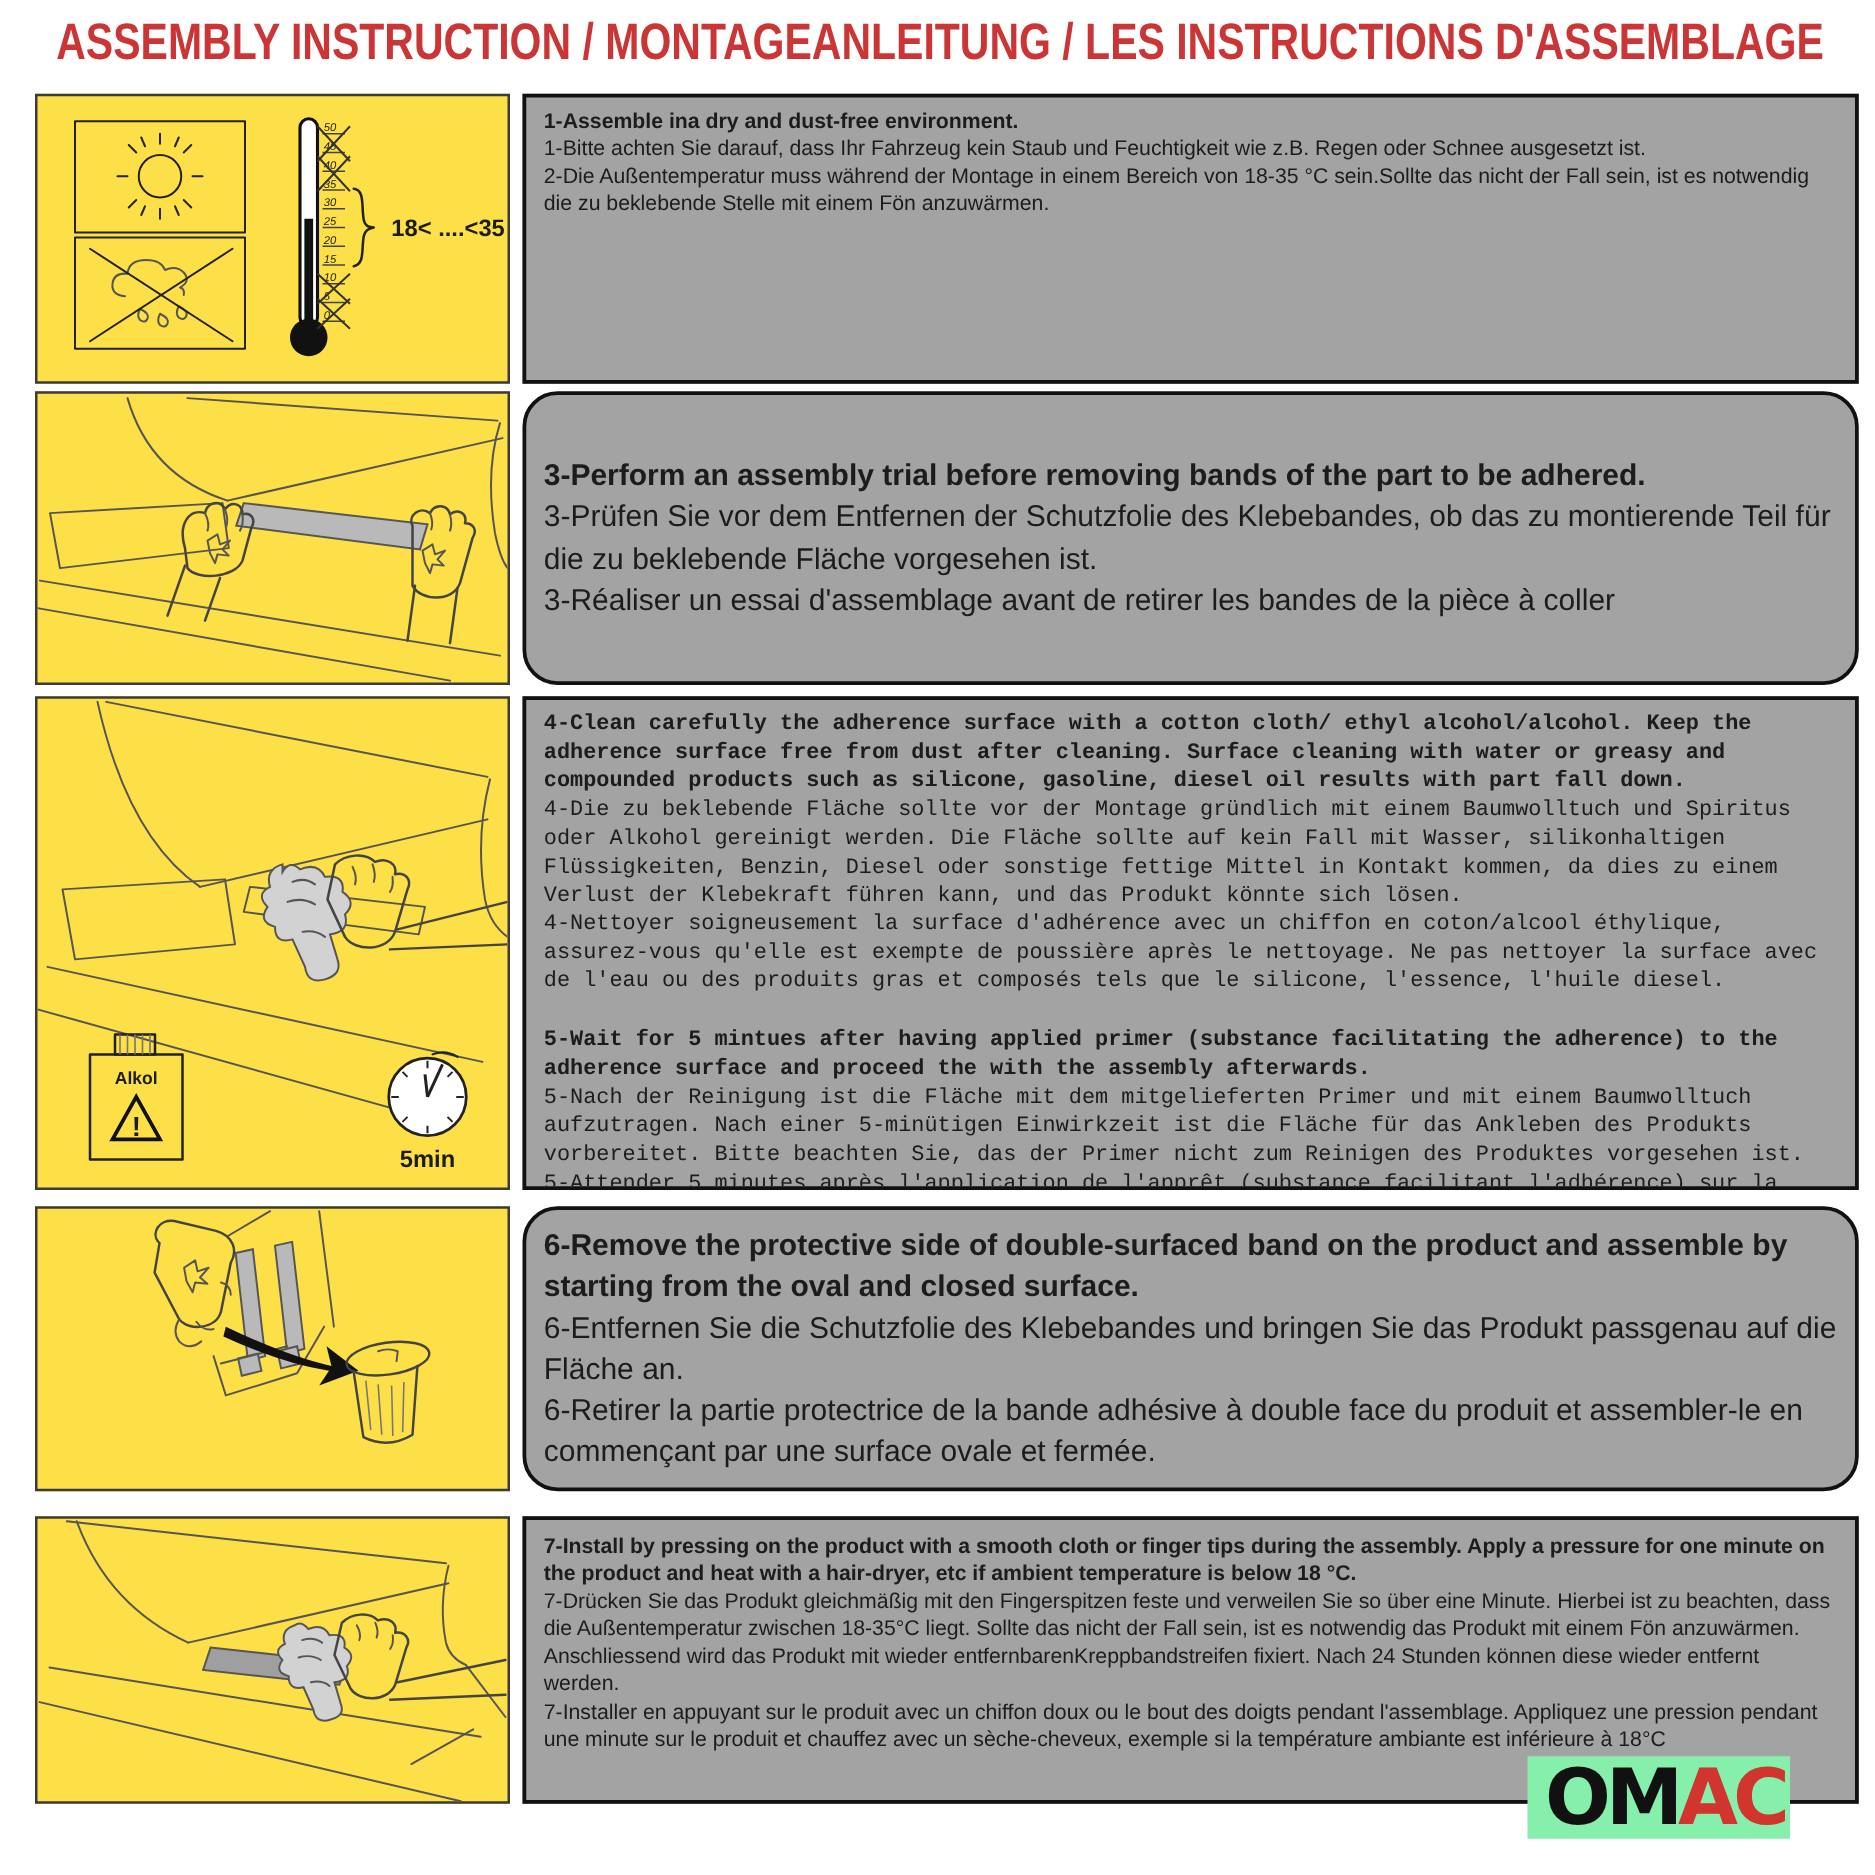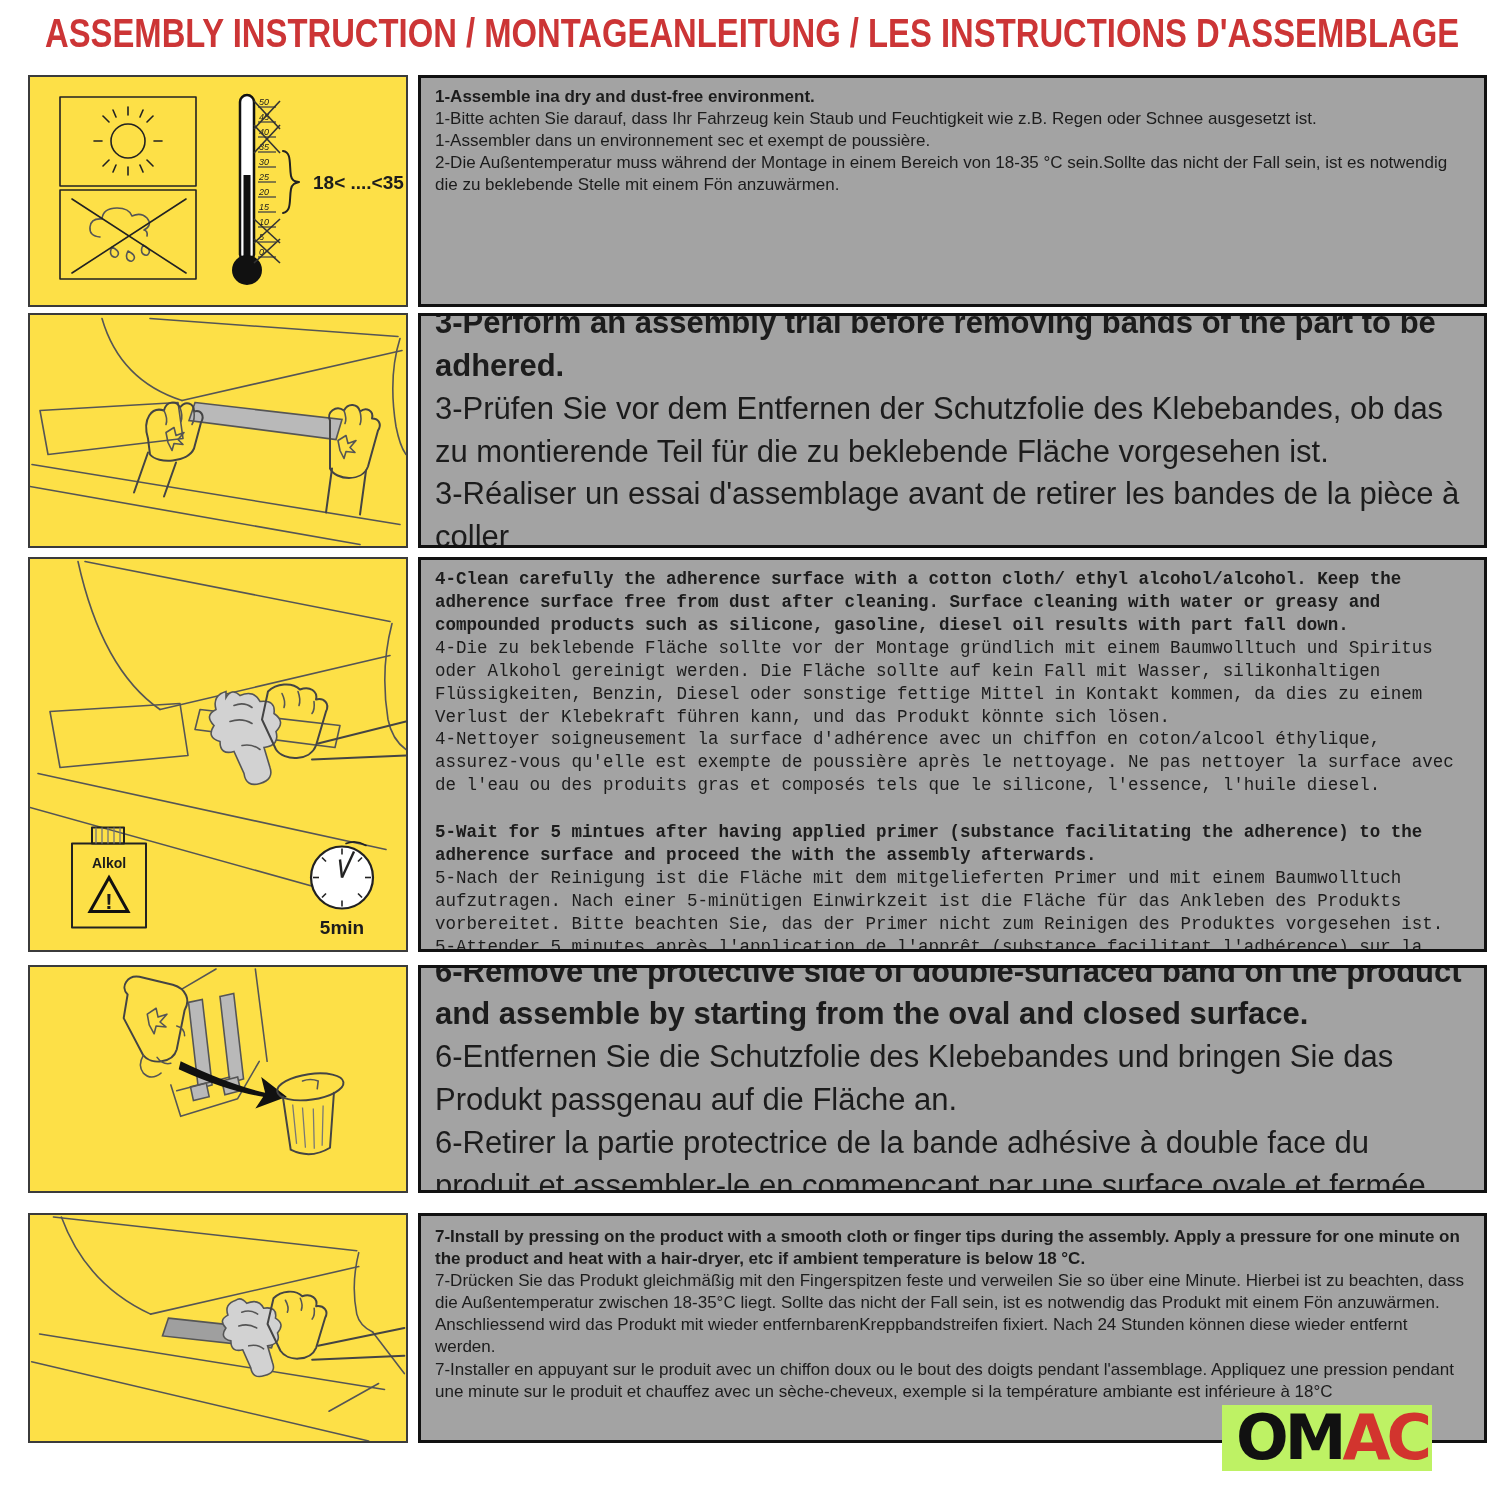--- a/index.html
+++ b/index.html
@@ -26,32 +26,32 @@
   .illus svg{display:block;width:100%;height:100%;}
   .txt{
     flex:1;border:3px solid #111;background:#a3a3a3;box-sizing:border-box;
     padding:8px 14px;overflow:hidden;
   }
   .txt.center{display:flex;flex-direction:column;justify-content:center;padding-top:0;padding-bottom:0;}
   .txt p{margin:0;}
   .txt .b{font-weight:bold;}
   .fs-s{font-size:17px;line-height:1.3;}
   .fs-m{font-size:17.5px;line-height:1.31;font-family:Liberation Mono, monospace;}
-  .fs-l{font-size:31px;line-height:1.38;}
+  .fs-l{font-size:24px;line-height:1.38;border-radius:28px;}
   .gap-top{margin-top:22px !important;}
   .gap-top-lg{margin-top:24px !important;}
   .line{stroke:#555;stroke-width:1.6;fill:none;stroke-linecap:round;stroke-linejoin:round;}
   .line2{stroke:#444;stroke-width:2;fill:none;stroke-linecap:round;stroke-linejoin:round;}
   .dark{stroke:#222;}
   .grayfill{fill:#b9b9b9;stroke:#555;stroke-width:1.6;}
   .darkgray{fill:#9f9f9f;stroke:#555;stroke-width:1.6;}
   .cloth{fill:#d2d2d2;stroke:#555;stroke-width:1.6;}
   .svgtxt{font-family:"Liberation Sans","DejaVu Sans",sans-serif;fill:#1c1c1c;}
   .logo{
-    position:absolute;left:1222px;top:1405px;z-index:6;background:#bef264;
+    position:absolute;left:1222px;top:1405px;z-index:6;background:#86efac;
     padding:2px 4px 2px 14px;font-weight:bold;font-size:62px;line-height:1;
     letter-spacing:-4px;font-family:"DejaVu Sans","Liberation Sans",sans-serif;
   }
   .logo .black{color:#111;}
   .logo .red{color:#d2342e;}
 </style>
 </head>
 <body>
 
 <div class="title">ASSEMBLY INSTRUCTION / MONTAGEANLEITUNG / LES INSTRUCTIONS D'ASSEMBLAGE</div>
@@ -133,21 +133,20 @@
         </g>
 
         <path d="M253,74 C262,75 259,88 261,99 C262,104 265,105 269,105 C265,106 262,107 261,112 C259,123 262,134 253,136" class="line2 dark"></path>
         <text x="283" y="112" class="svgtxt" font-size="19" font-weight="bold">18&lt; ....&lt;35 C</text>
       </g>
     </svg>
   </div>
   <div class="txt fs-s">
     <p class="b">1-Assemble ina dry and dust-free environment.</p>
     <p>1-Bitte achten Sie darauf, dass Ihr Fahrzeug kein Staub und Feuchtigkeit wie z.B. Regen oder Schnee ausgesetzt ist.</p>
-    <p>1-Assembler dans un environnement sec et exempt de poussière.</p>
     <p>2-Die Außentemperatur muss während der Montage in einem Bereich von 18-35 °C  sein.Sollte das nicht der Fall sein, ist es notwendig die zu beklebende Stelle mit einem Fön anzuwärmen.</p>
   </div>
 </div>
 
 <div class="row r2">
   <div class="illus">
     <svg viewBox="0 0 376 228">
       <g>
         <path class="line" d="M72,2 Q90,64 152,84"></path>
         <path class="line" d="M152,84 L372,34"></path>

